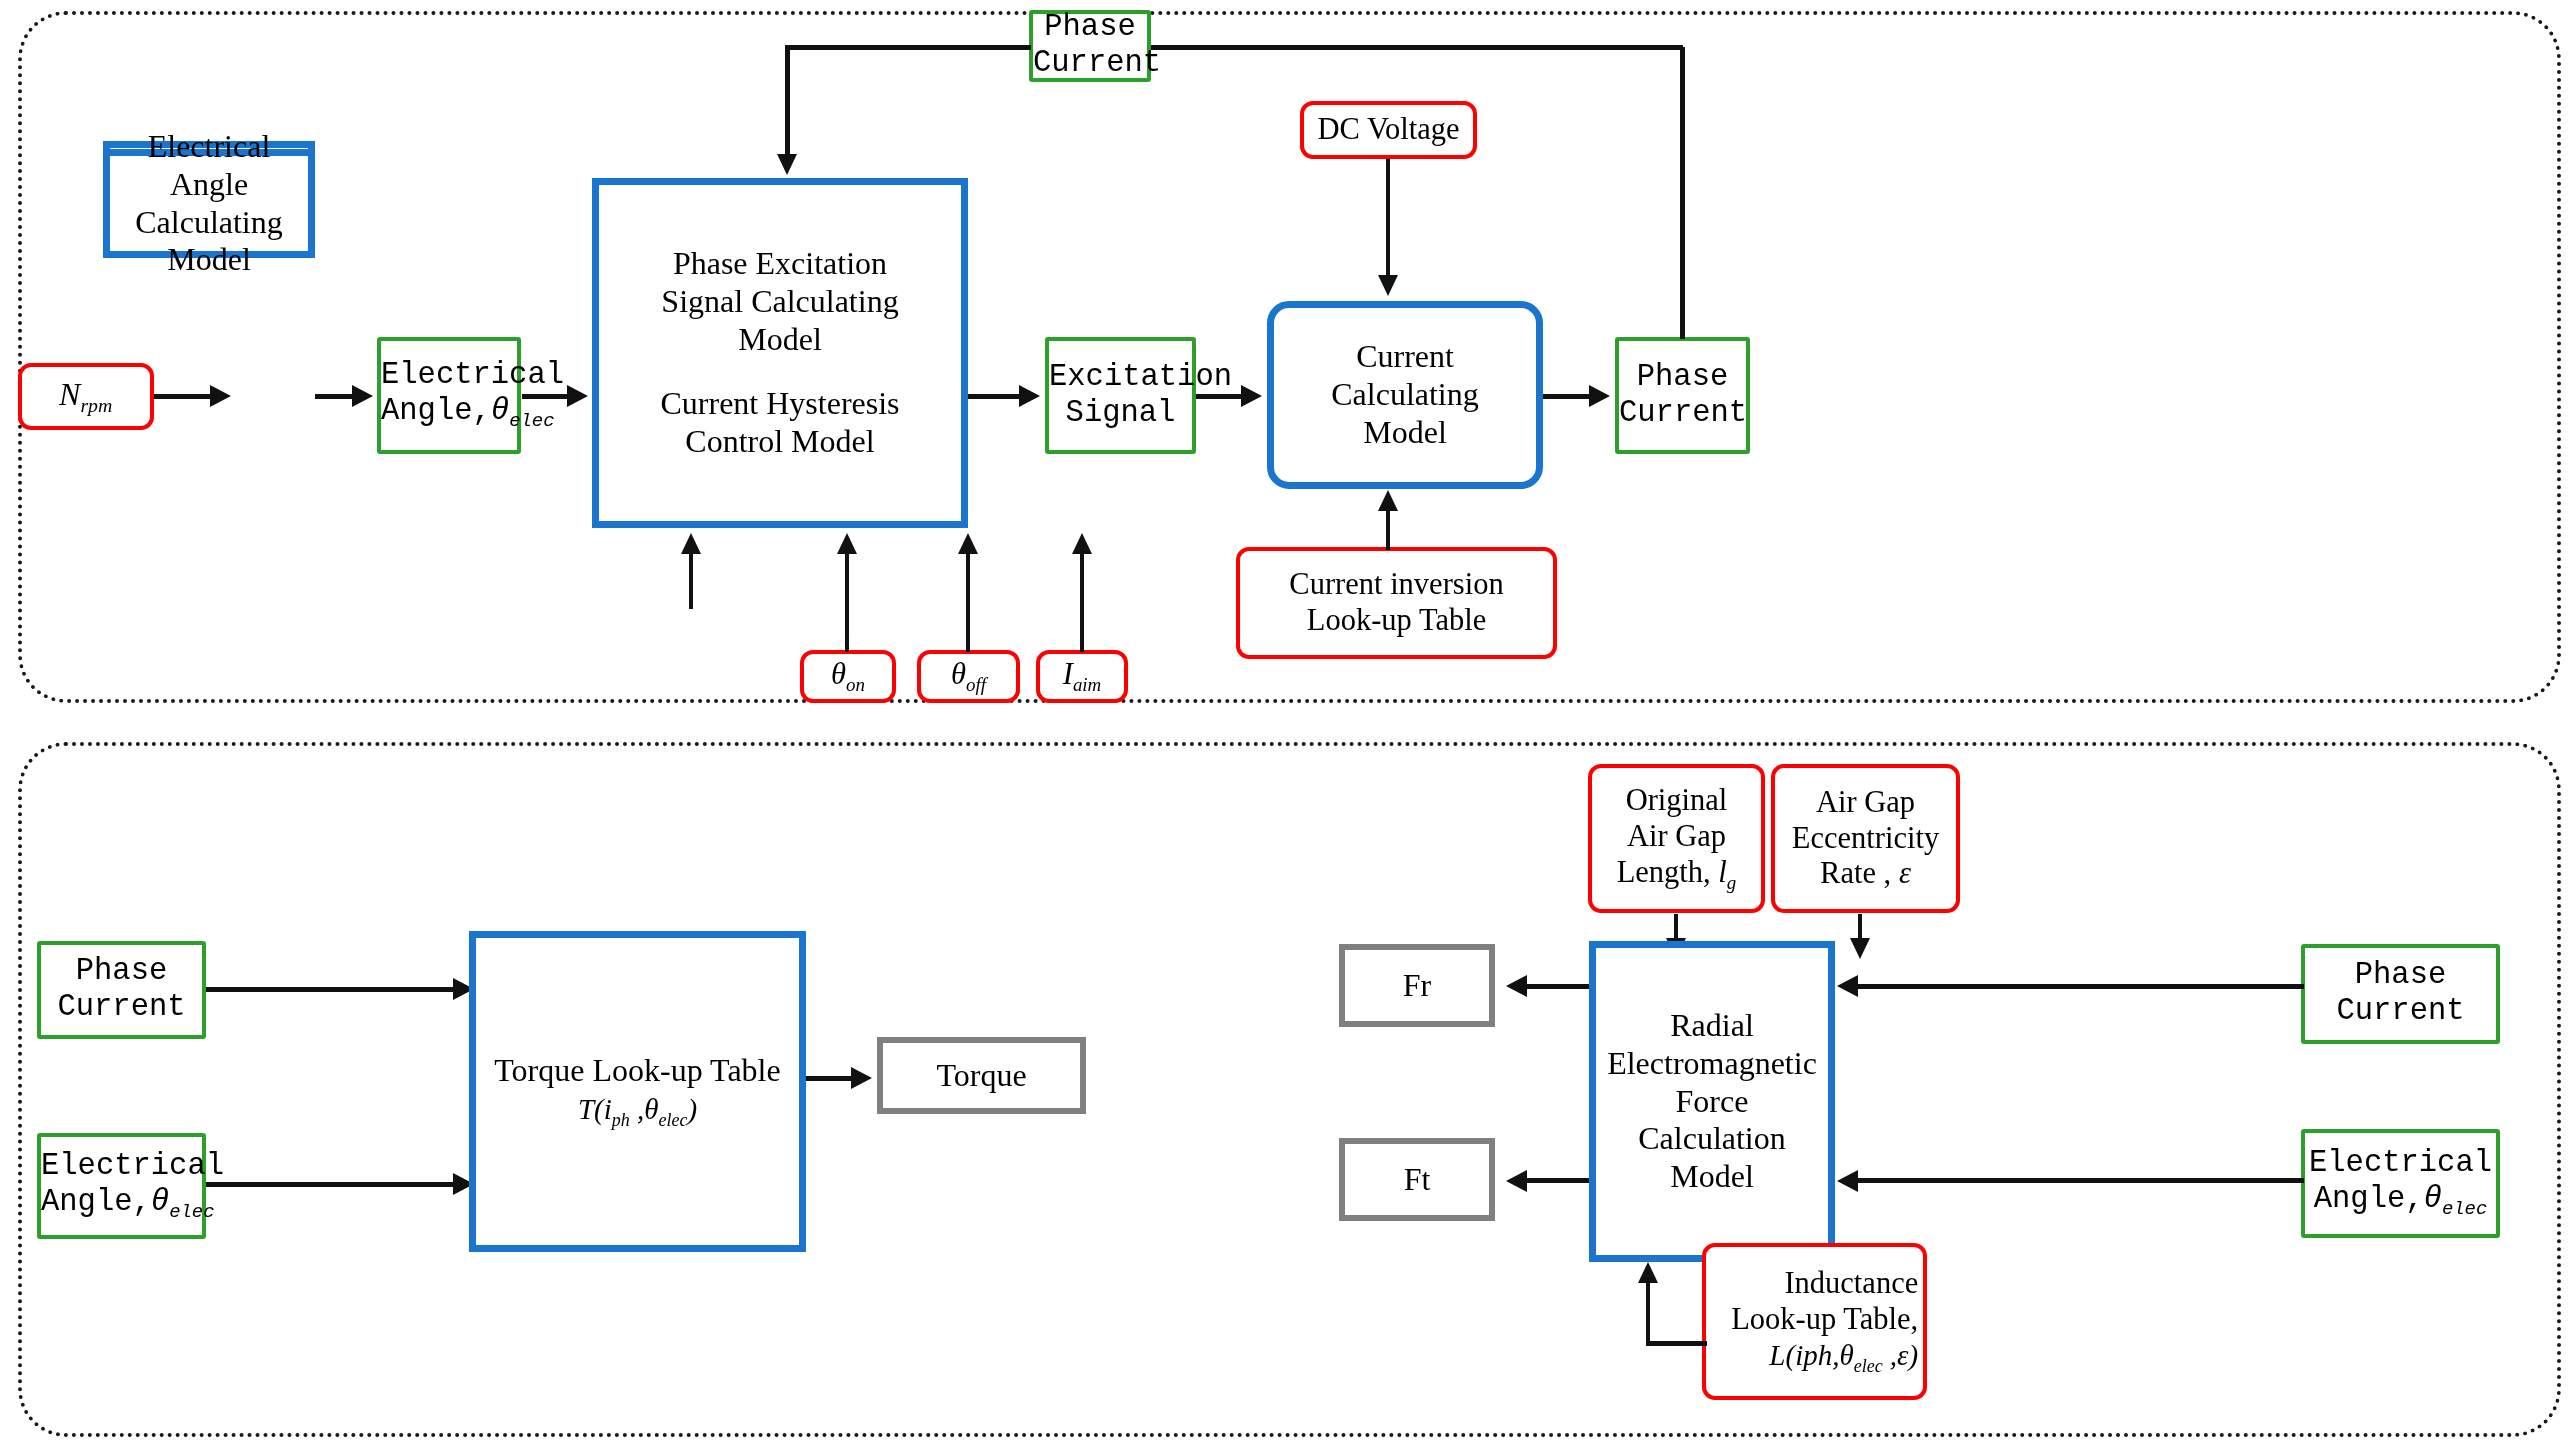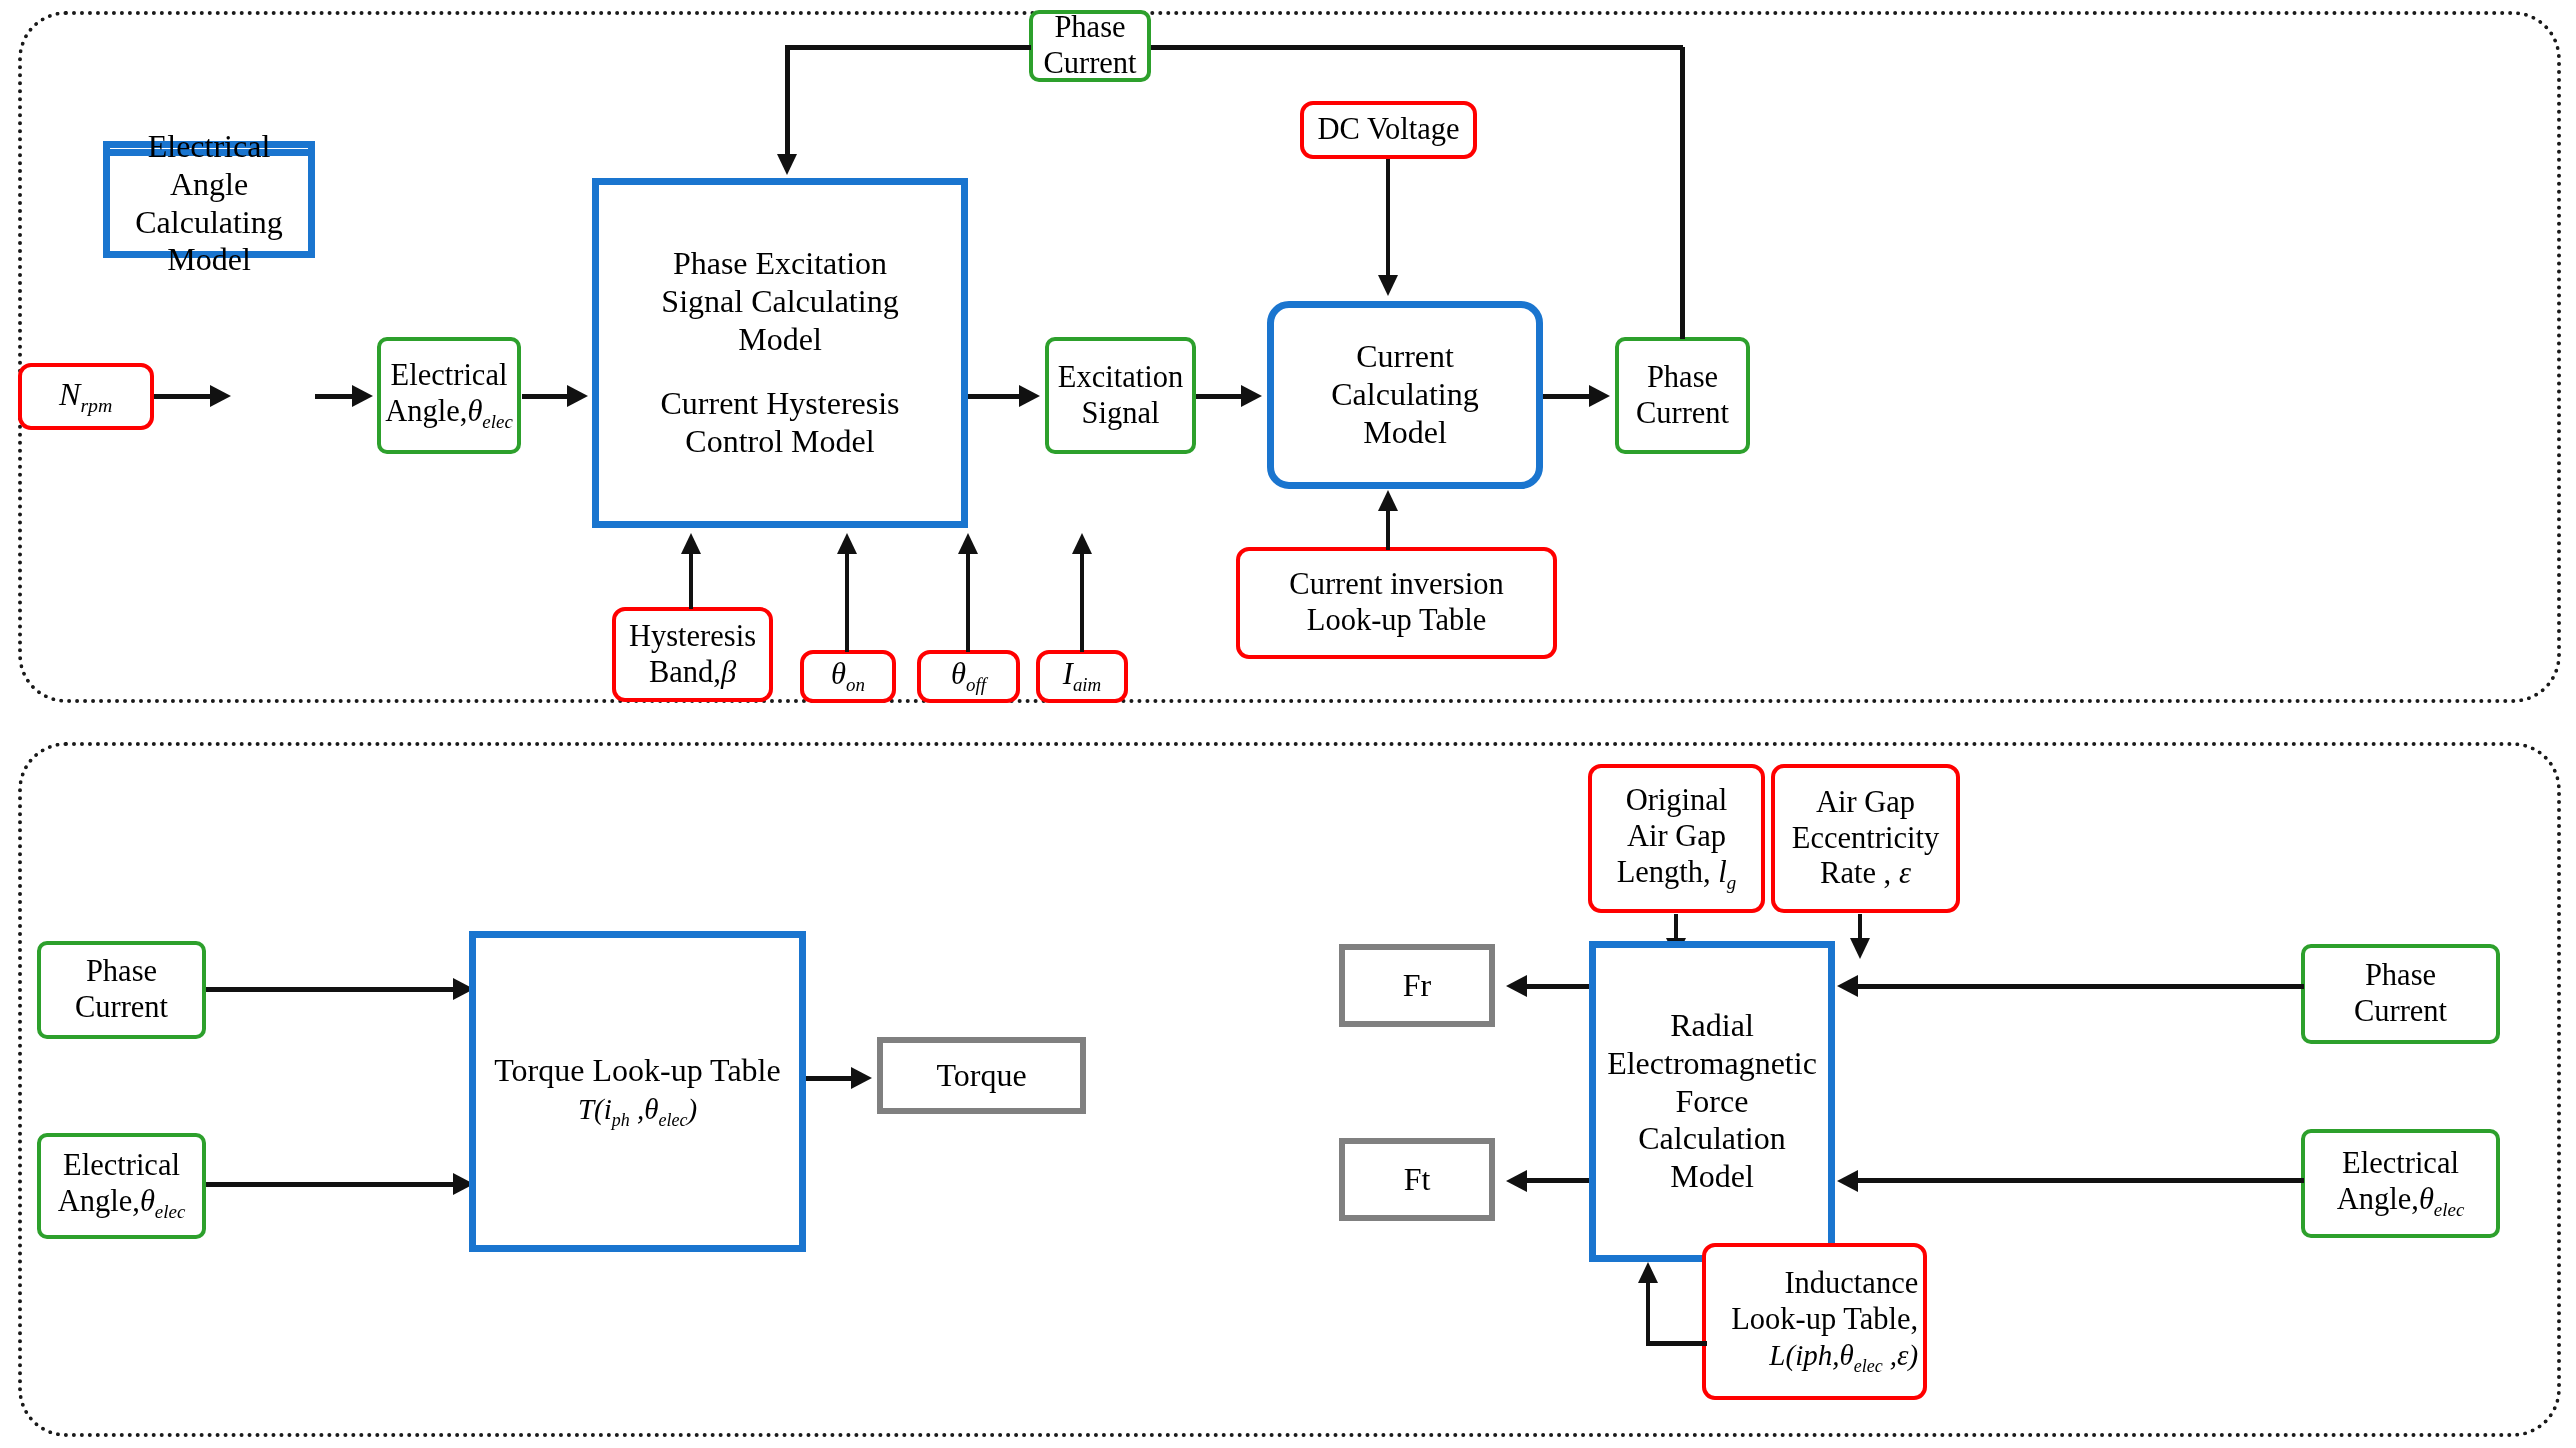--- a/index.html
+++ b/index.html
@@ -7,21 +7,21 @@
   #stage{position:relative;width:2576px;height:1449px;background:#fff;overflow:hidden;}
 
   
   .panel{position:absolute;border:4px dotted #1a1a1a;border-radius:48px;box-sizing:border-box;}
 
   
   .node{position:absolute;box-sizing:border-box;display:flex;align-items:center;justify-content:center;
         text-align:center;background:#ffffff;line-height:1.18;color:#000;}
   .node .lbl{display:block;width:100%;padding:0 4.8px;}
   .blue  {border:7.2px solid #1a75cf;}
-  .green {border:4.8px solid #2da02c;border-radius:10px;}
+  .green {border:4.8px solid #2da02c;border-radius:3px;font-family:Liberation Mono, monospace;}
   .red   {border:4.8px solid #ff0000;border-radius:13px;}
   .gray  {border:6.4px solid #808080;}
 
   
   .hline{position:absolute;height:4.8px;background:#111;}
   .vline{position:absolute;width:4.8px;background:#111;}
   .vline.thin{width:4px;}
 
   .arrow{position:absolute;width:0;height:0;}
   .arr-r{border-top:11.2px solid transparent;border-bottom:11.2px solid transparent;border-left:21px solid #111;}
@@ -132,26 +132,20 @@
 
   <div class="node red fs-md" style="left:1236px;top:547px;width:321px;height:112px;">
     <span class="lbl">
       <span>Current inversion</span><br>
       <span>Look-up Table</span>
     </span>
   </div>
   <div class="vline thin" style="left:1386px;top:511px;height:39px;"></div>
   <div class="arrow arr-u" style="left:1378px;top:490px;"></div>
 
-  <div class="node red fs-md" style="left:612px;top:607px;width:161px;height:95px;">
-    <span class="lbl">
-      <span>Hysteresis</span><br>
-      <span>Band,</span><span class="ital">β</span>
-    </span>
-  </div>
   <div class="vline thin" style="left:689px;top:554px;height:55px;"></div>
   <div class="arrow arr-u" style="left:681px;top:533px;"></div>
 
   <div class="node red fs-md" style="left:800px;top:650px;width:96px;height:53px;">
     <span class="lbl ital"><span>θ</span><sub>on</sub></span>
   </div>
   <div class="vline thin" style="left:845px;top:554px;height:98px;"></div>
   <div class="arrow arr-u" style="left:837px;top:533px;"></div>
 
   <div class="node red fs-md" style="left:917px;top:650px;width:103px;height:53px;">

